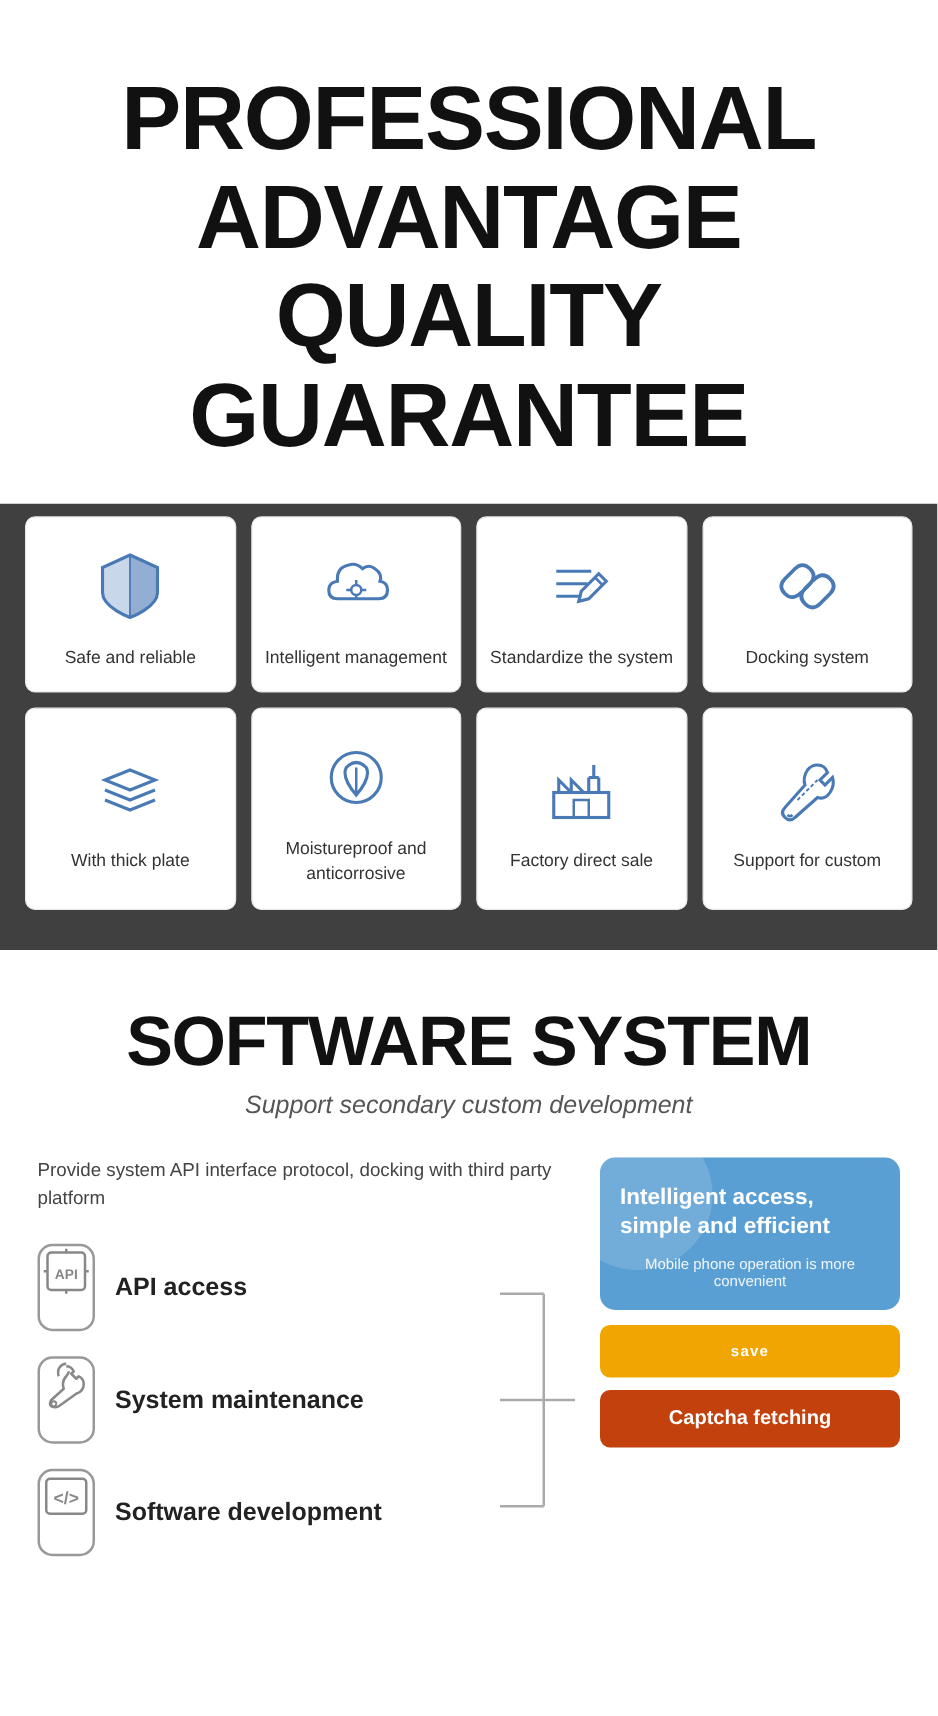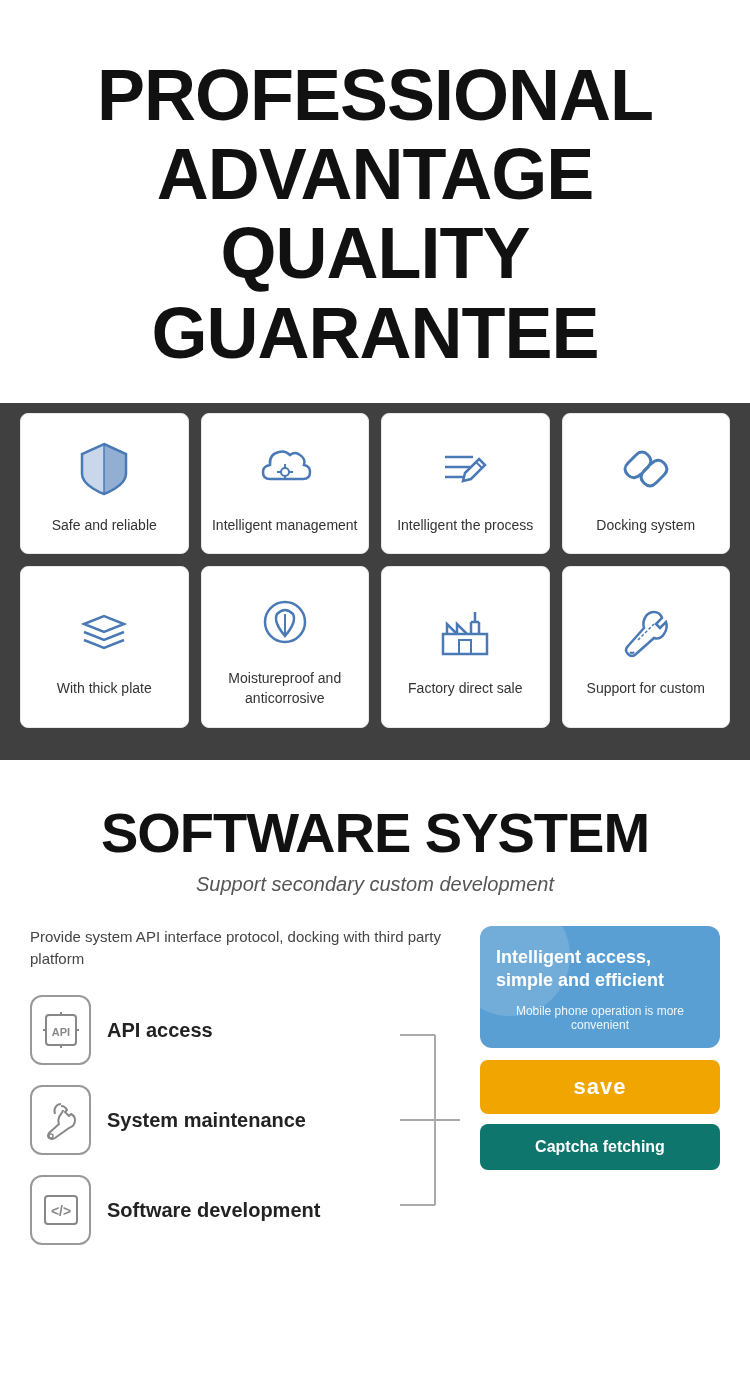--- a/index.html
+++ b/index.html
@@ -100,26 +100,25 @@
       margin-bottom: 24px;
       line-height: 1.5;
     }
     .software-item {
       display: flex;
       align-items: center;
       gap: 16px;
       position: relative;
     }
     .software-item-icon {
-      width: 61px;
+      width: 46px;
       height: 70px;
       border: 2px solid #999;
       border-radius: 12px;
       display: flex;
-      align-items: center;
       justify-content: center;
       flex-shrink: 0;
       background: #fff;
     }
     .software-item-icon svg {
       width: 40px;
       height: 40px;
     }
     .software-item-label {
       font-size: 20px;
@@ -160,32 +159,32 @@
       position: relative;
     }
     .phone-card-subtitle {
       font-size: 12px;
       color: rgba(255,255,255,0.9);
       text-align: center;
     }
     .btn-save {
       background: #f0a500;
       color: #fff;
-      font-size: 22px;
+      font-size: 12px;
       font-weight: 700;
       border: none;
       border-radius: 8px;
       width: 100%;
       padding: 14px;
       margin-bottom: 10px;
       cursor: pointer;
       letter-spacing: 1px;
     }
     .btn-captcha {
-      background: #0f766e;
+      background: #c2410c;
       color: #fff;
       font-size: 16px;
       font-weight: 600;
       border: none;
       border-radius: 8px;
       width: 100%;
       padding: 14px;
       cursor: pointer;
     }
     .sw-items-wrapper {
@@ -249,21 +248,21 @@
     <div class="grid-card">
       <div class="icon-area">
         <svg viewBox="0 0 60 60" fill="none" xmlns="http://www.w3.org/2000/svg">
           <line x1="10" y1="18" x2="38" y2="18" stroke="#4a7ab5" stroke-width="2.5"></line>
           <line x1="10" y1="28" x2="35" y2="28" stroke="#4a7ab5" stroke-width="2.5"></line>
           <line x1="10" y1="38" x2="30" y2="38" stroke="#4a7ab5" stroke-width="2.5"></line>
           <path d="M44 20 L50 26 L36 40 L28 42 L30 34 Z" stroke="#4a7ab5" stroke-width="2.5" fill="none"></path>
           <line x1="41" y1="23" x2="47" y2="29" stroke="#4a7ab5" stroke-width="2"></line>
         </svg>
       </div>
-      <div class="label">Intelligent the process</div>
+      <div class="label">Standardize the system</div>
     </div>
 
     <div class="grid-card">
       <div class="icon-area">
         <svg viewBox="0 0 60 60" fill="none" xmlns="http://www.w3.org/2000/svg">
           <path d="M25 35 Q18 42 12 36 Q6 30 12 24 L20 16 Q26 10 32 16 Q38 22 32 28 L28 32" stroke="#4a7ab5" stroke-width="3" fill="none" stroke-linecap="round"></path>
           <path d="M35 25 Q42 18 48 24 Q54 30 48 36 L40 44 Q34 50 28 44 Q22 38 28 32 L32 28" stroke="#4a7ab5" stroke-width="3" fill="none" stroke-linecap="round"></path>
         </svg>
       </div>
       <div class="label">Docking system</div>

